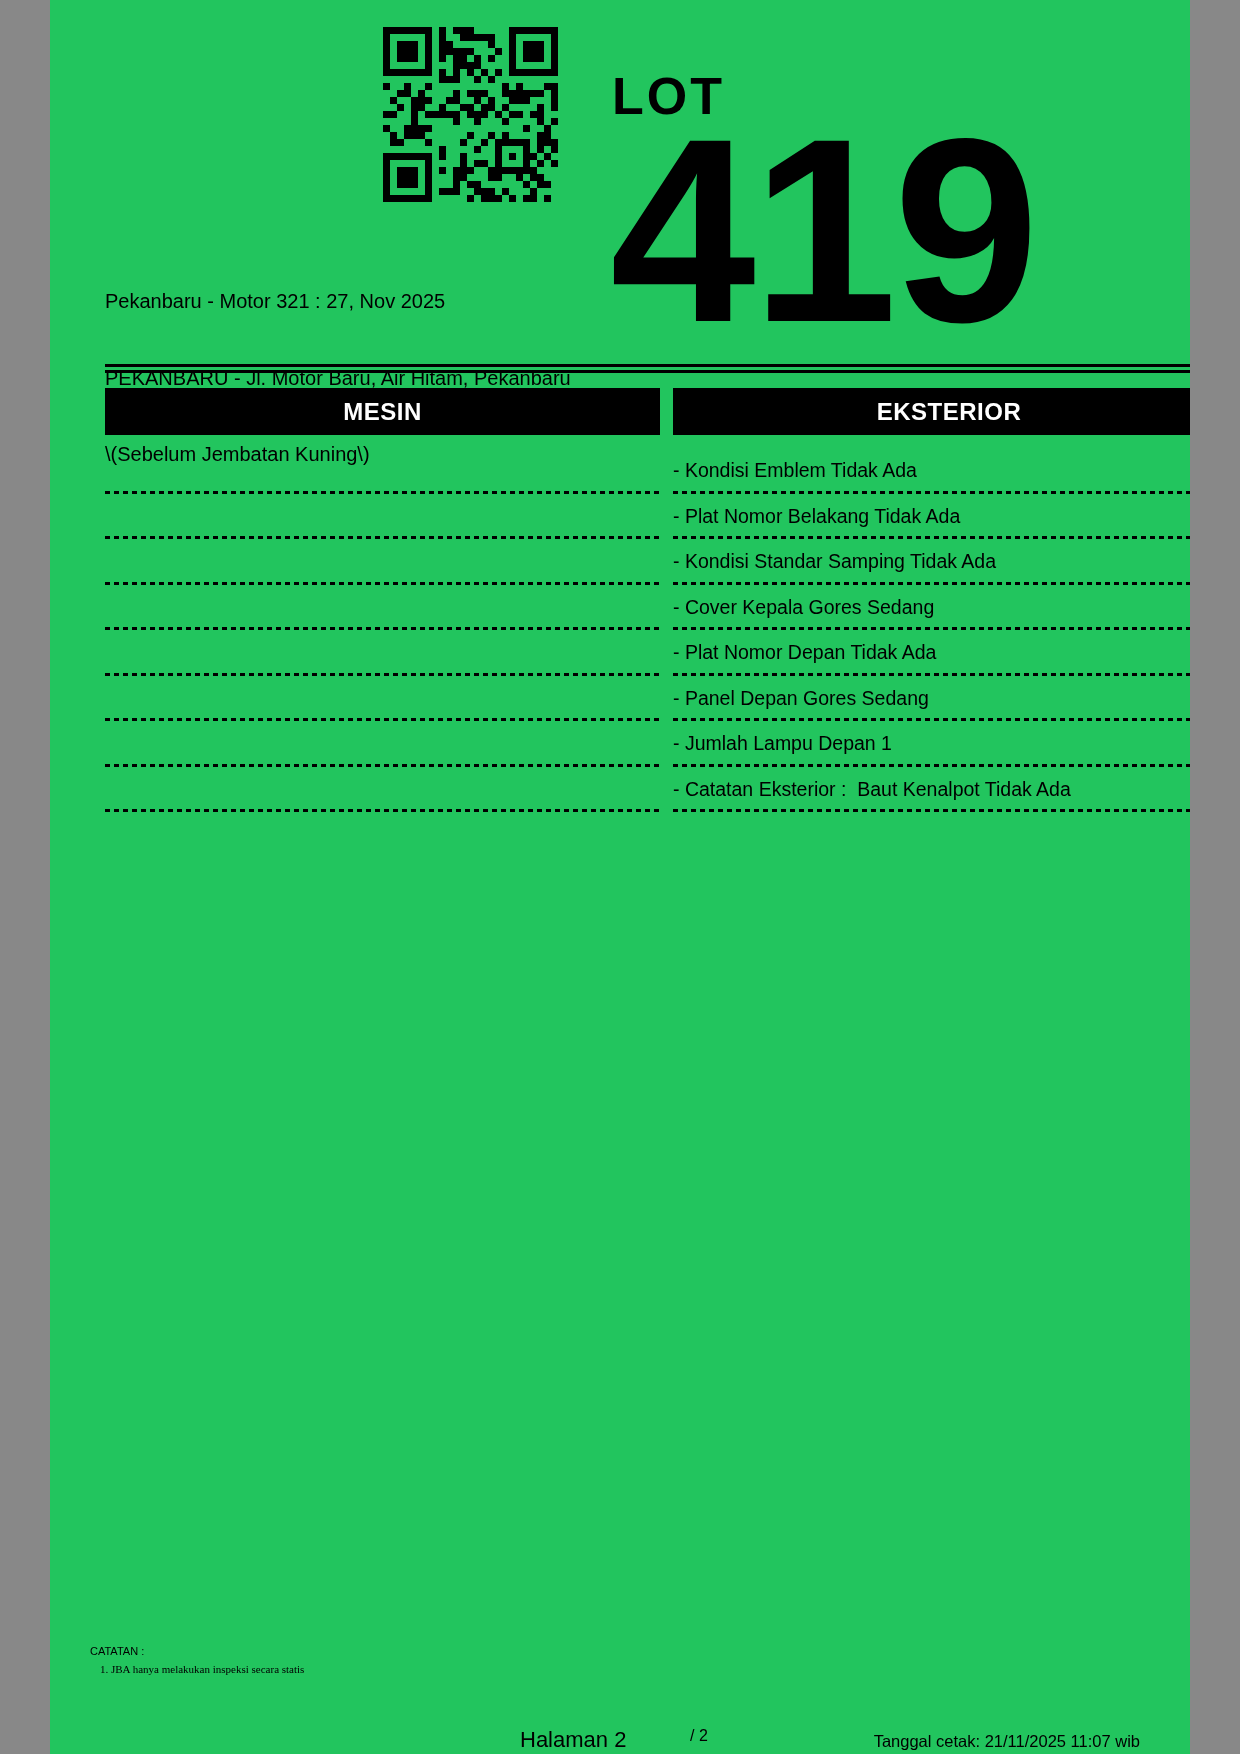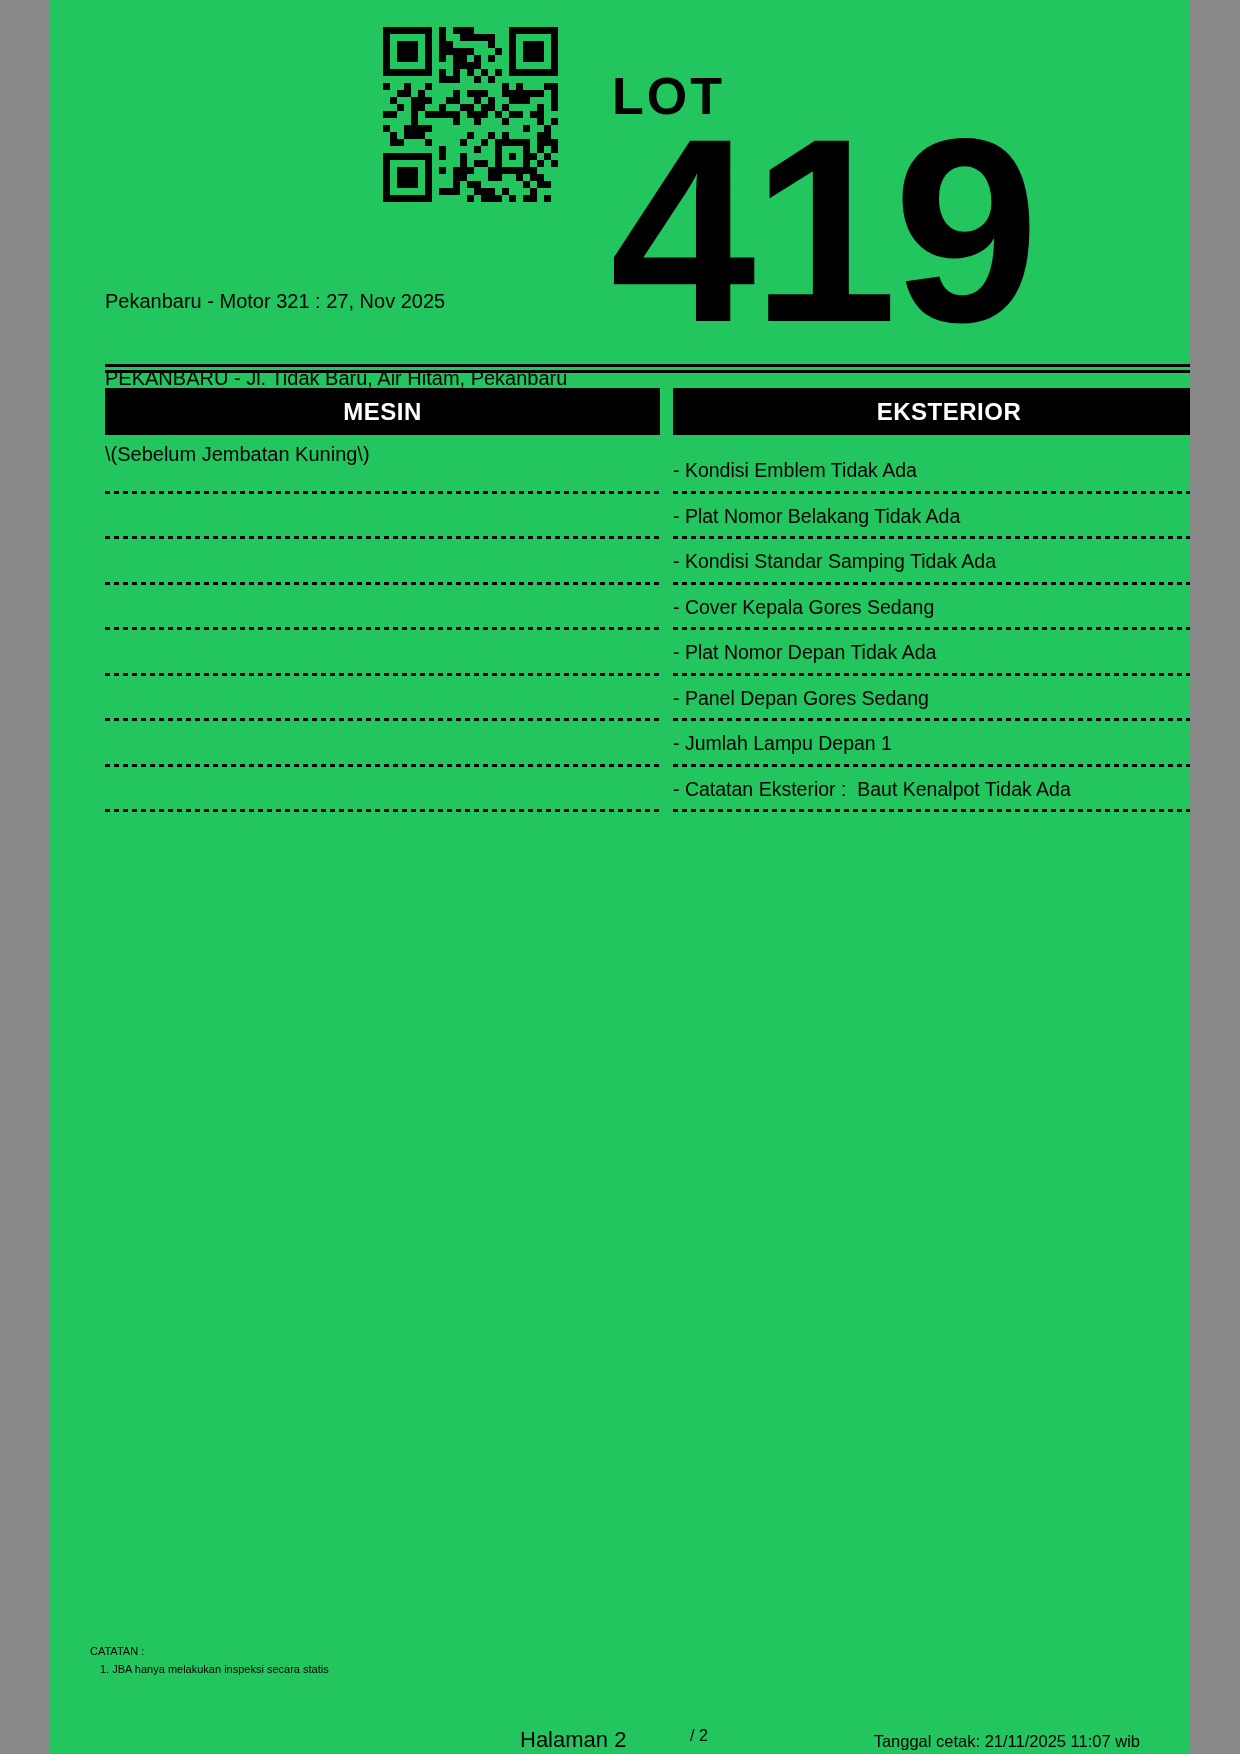--- a/index.html
+++ b/index.html
@@ -46,21 +46,21 @@
   .cell { position:relative; }
   .cell.left  { width:555px; }
   .cell.right { width:552px; display:flex; align-items:center; }
   .cell::after {
     content:""; position:absolute; left:0; right:0; bottom:0; height:3px;
     background:repeating-linear-gradient(90deg,#000 0 5px,transparent 5px 9px);
   }
   .item-text { font-size:19.5px; white-space:pre; }
   
   .notes { position:absolute; left:40px; top:1642px; font-size:11px; line-height:18px; }
-  .notes .note-item { margin-left:10px; }
+  .notes .note-item { margin-left:10px;font-family:Liberation Serif, serif; }
   
   .footer-page  { position:absolute; left:470px; top:1727px; font-size:22px; }
   .footer-total { position:absolute; left:640px; top:1727px; font-size:16px; }
   .footer-date  { position:absolute; right:50px; top:1732px; font-size:16.5px; }
 </style>
 </head>
 <body>
 
 <div class="page">
 
@@ -357,21 +357,21 @@
       <rect x="20" y="24" width="1" height="1" fill="#000"></rect>
       <rect x="21" y="24" width="1" height="1" fill="#000"></rect>
       <rect x="23" y="24" width="1" height="1" fill="#000"></rect>
     </svg>
 
   <div class="lot-label">LOT</div>
   <div class="lot-number">419</div>
 
   <div class="auction-info">
     <div>Pekanbaru - Motor 321 : 27, Nov 2025</div>
-    <div>PEKANBARU - Jl. Tidak Baru, Air Hitam, Pekanbaru</div>
+    <div>PEKANBARU - Jl. Motor Baru, Air Hitam, Pekanbaru</div>
     <div>\(Sebelum Jembatan Kuning\)</div>
   </div>
 
   <div class="double-rule"></div>
 
   <div class="table">
     <div class="bar-row">
       <div class="col-bar left">MESIN</div>
       <div class="col-bar right">EKSTERIOR</div>
     </div>

